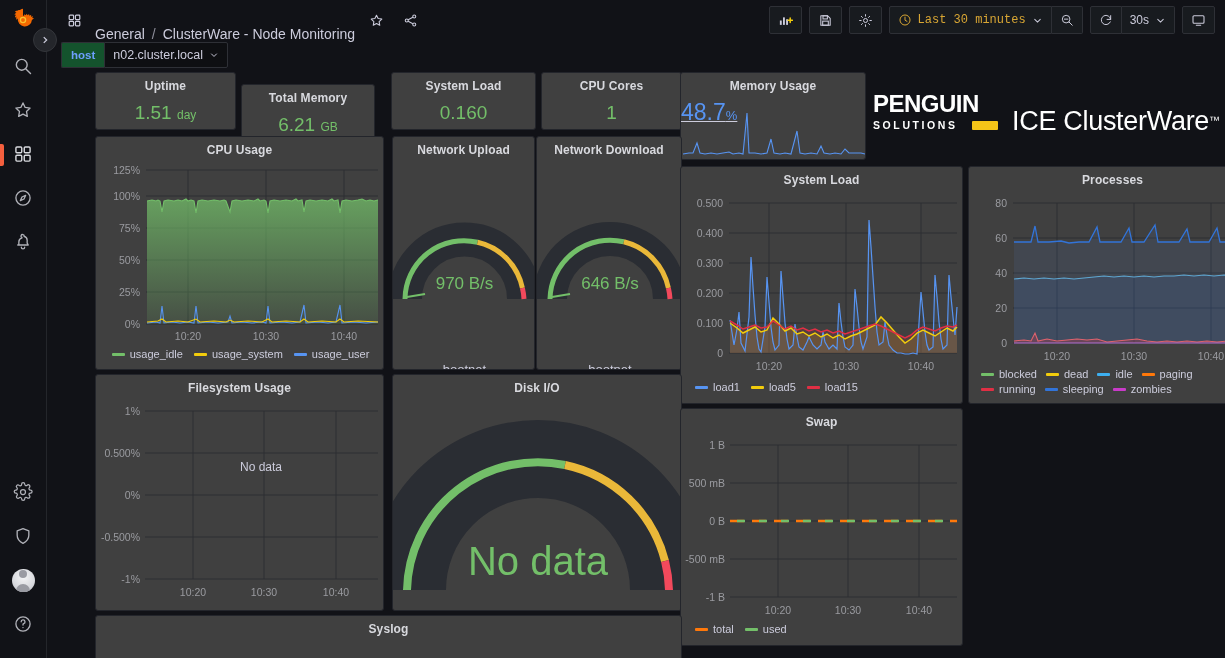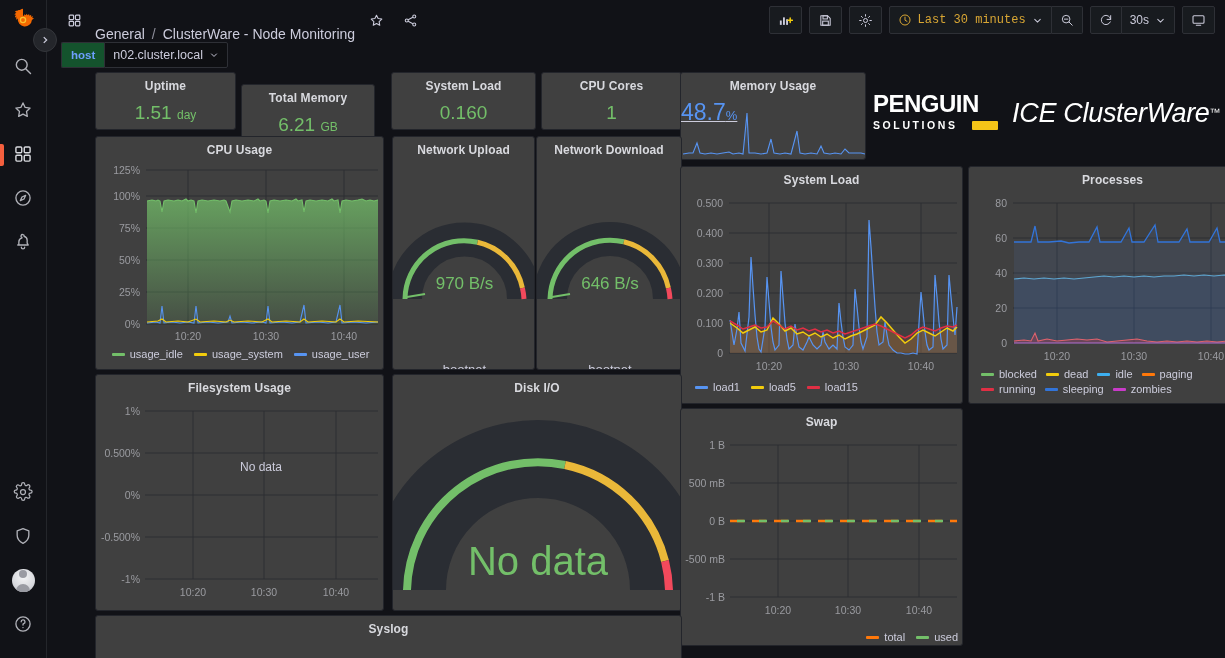--- a/index.html
+++ b/index.html
@@ -337,21 +337,21 @@
         </div>
       </div>
 
       <div style="position:absolute;left:826px;top:22px;width:130px;height:48px;">
         <div style="font-size:24px;font-weight:bold;color:#ffffff;letter-spacing:-0.5px;line-height:1;">PENGUIN</div>
         <div style="display:flex;align-items:center;gap:14px;margin-top:3px;">
           <span style="font-size:10.5px;font-weight:bold;color:#ffffff;letter-spacing:2.6px;">SOLUTIONS</span>
           <span style="display:inline-block;width:26px;height:9px;background:#f5c518;border-radius:1px;"></span>
         </div>
       </div>
-      <div style="position:absolute;left:965px;top:28px;font-style:italic;">
+      <div style="position:absolute;left:965px;top:36px;">
         <span style="font-size:27px;color:#ffffff;letter-spacing:-0.3px;">ICE ClusterWare</span><span style="font-size:11px;color:#ffffff;vertical-align:super;">™</span>
       </div>
 
       <div class="panel" style="left:48px;top:66px;width:289px;height:234px;">
         <div class="panel-title">CPU Usage</div>
         <svg width="289" height="190" viewBox="0 0 289 190" style="position:absolute;top:20px;left:0;">
           <defs>
               <linearGradient id="idlegrad" x1="0" y1="0" x2="0" y2="1">
             <stop offset="0%" stop-color="#73bf69" stop-opacity=".75"></stop>
                 <stop offset="100%" stop-color="#73bf69" stop-opacity=".12"></stop>
@@ -616,21 +616,21 @@
             <line x1="238" y1="16" x2="238" y2="168"></line>
           </g>
           <line x1="49" y1="92" x2="276" y2="92" stroke="#ff780a" stroke-width="2.4" stroke-dasharray="14 8"></line>
           <line x1="56" y1="92" x2="276" y2="92" stroke="#73bf69" stroke-width="2.4" stroke-dasharray="8 14"></line>
           <g font-size="10.5" fill="#9a9ba0" text-anchor="middle" font-family="Liberation Sans, sans-serif">
             <text x="97" y="185">10:20</text>
             <text x="167" y="185">10:30</text>
             <text x="238" y="185">10:40</text>
           </g>
         </svg>
-        <div class="legend" style="position:absolute;bottom:2px;left:0;width:283px;justify-content:flex-end;padding-left:14px;">
+        <div class="legend" style="position:absolute;bottom:10px;left:0;width:283px;justify-content:flex-start;padding-left:14px;">
           <span class="legend-item">
               <i class="legend-swatch" style="background:#ff780a"></i>
               <span>total</span>
             </span>
           <span class="legend-item">
               <i class="legend-swatch" style="background:#73bf69"></i>
               <span>used</span>
             </span>
         </div>
       </div>

